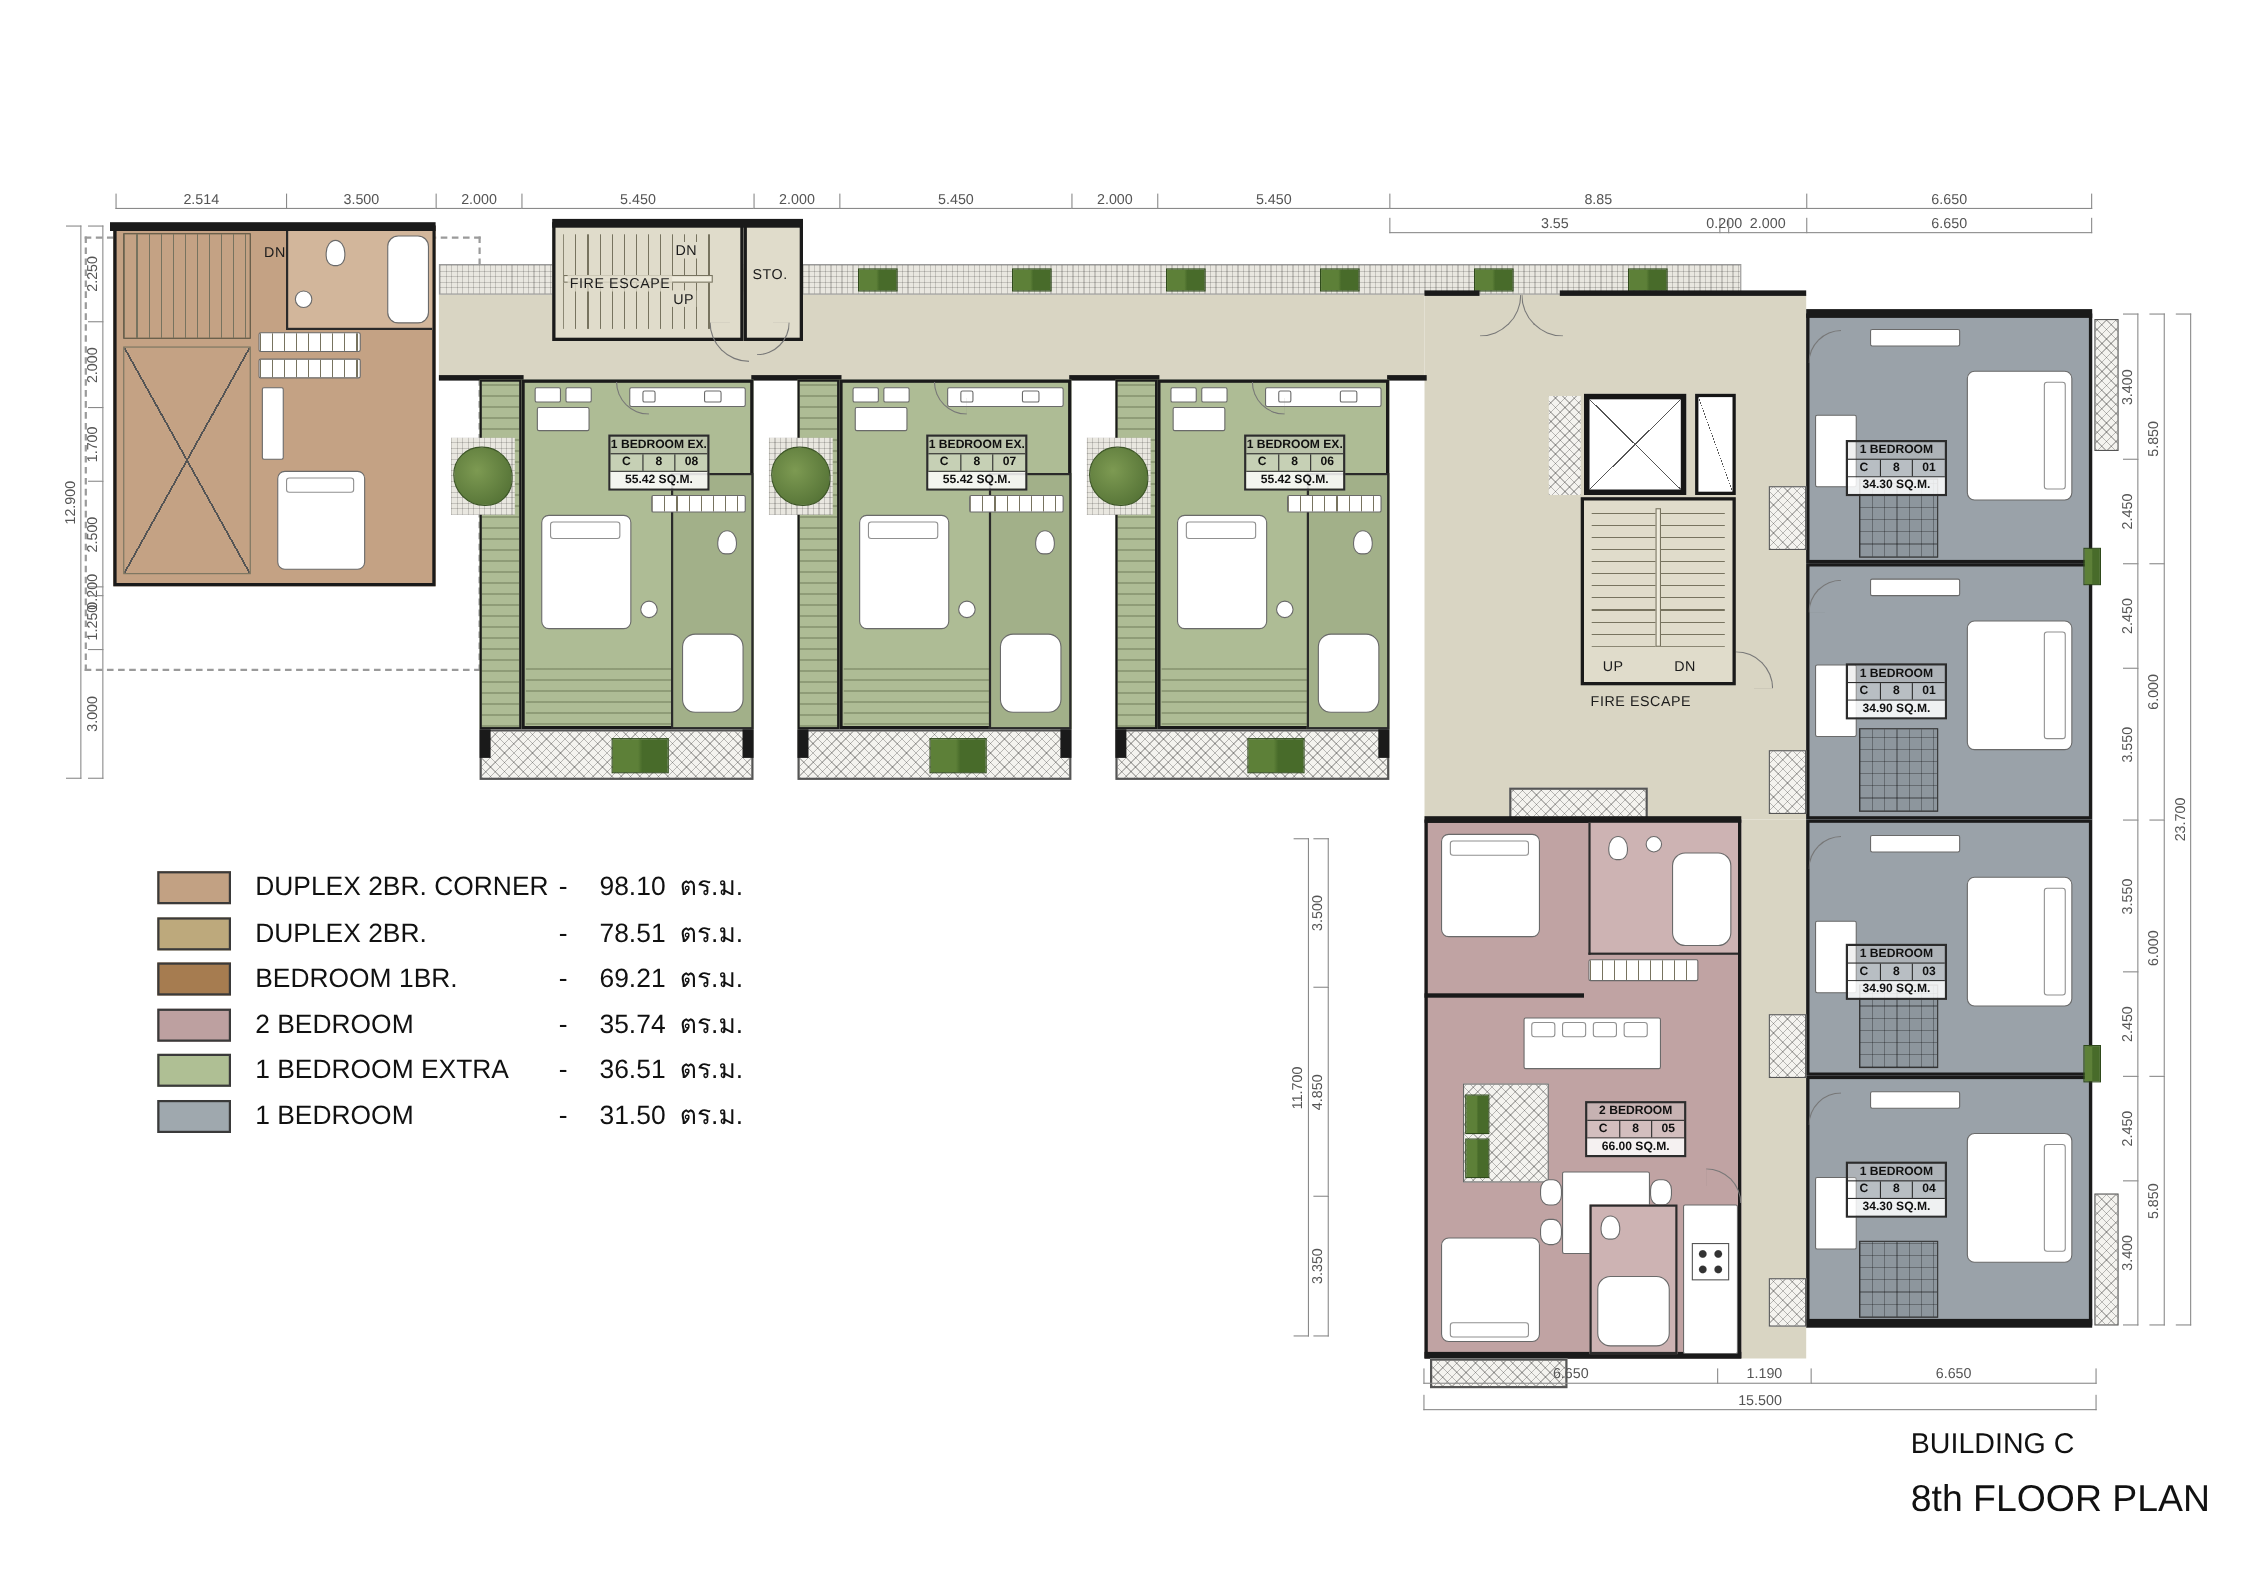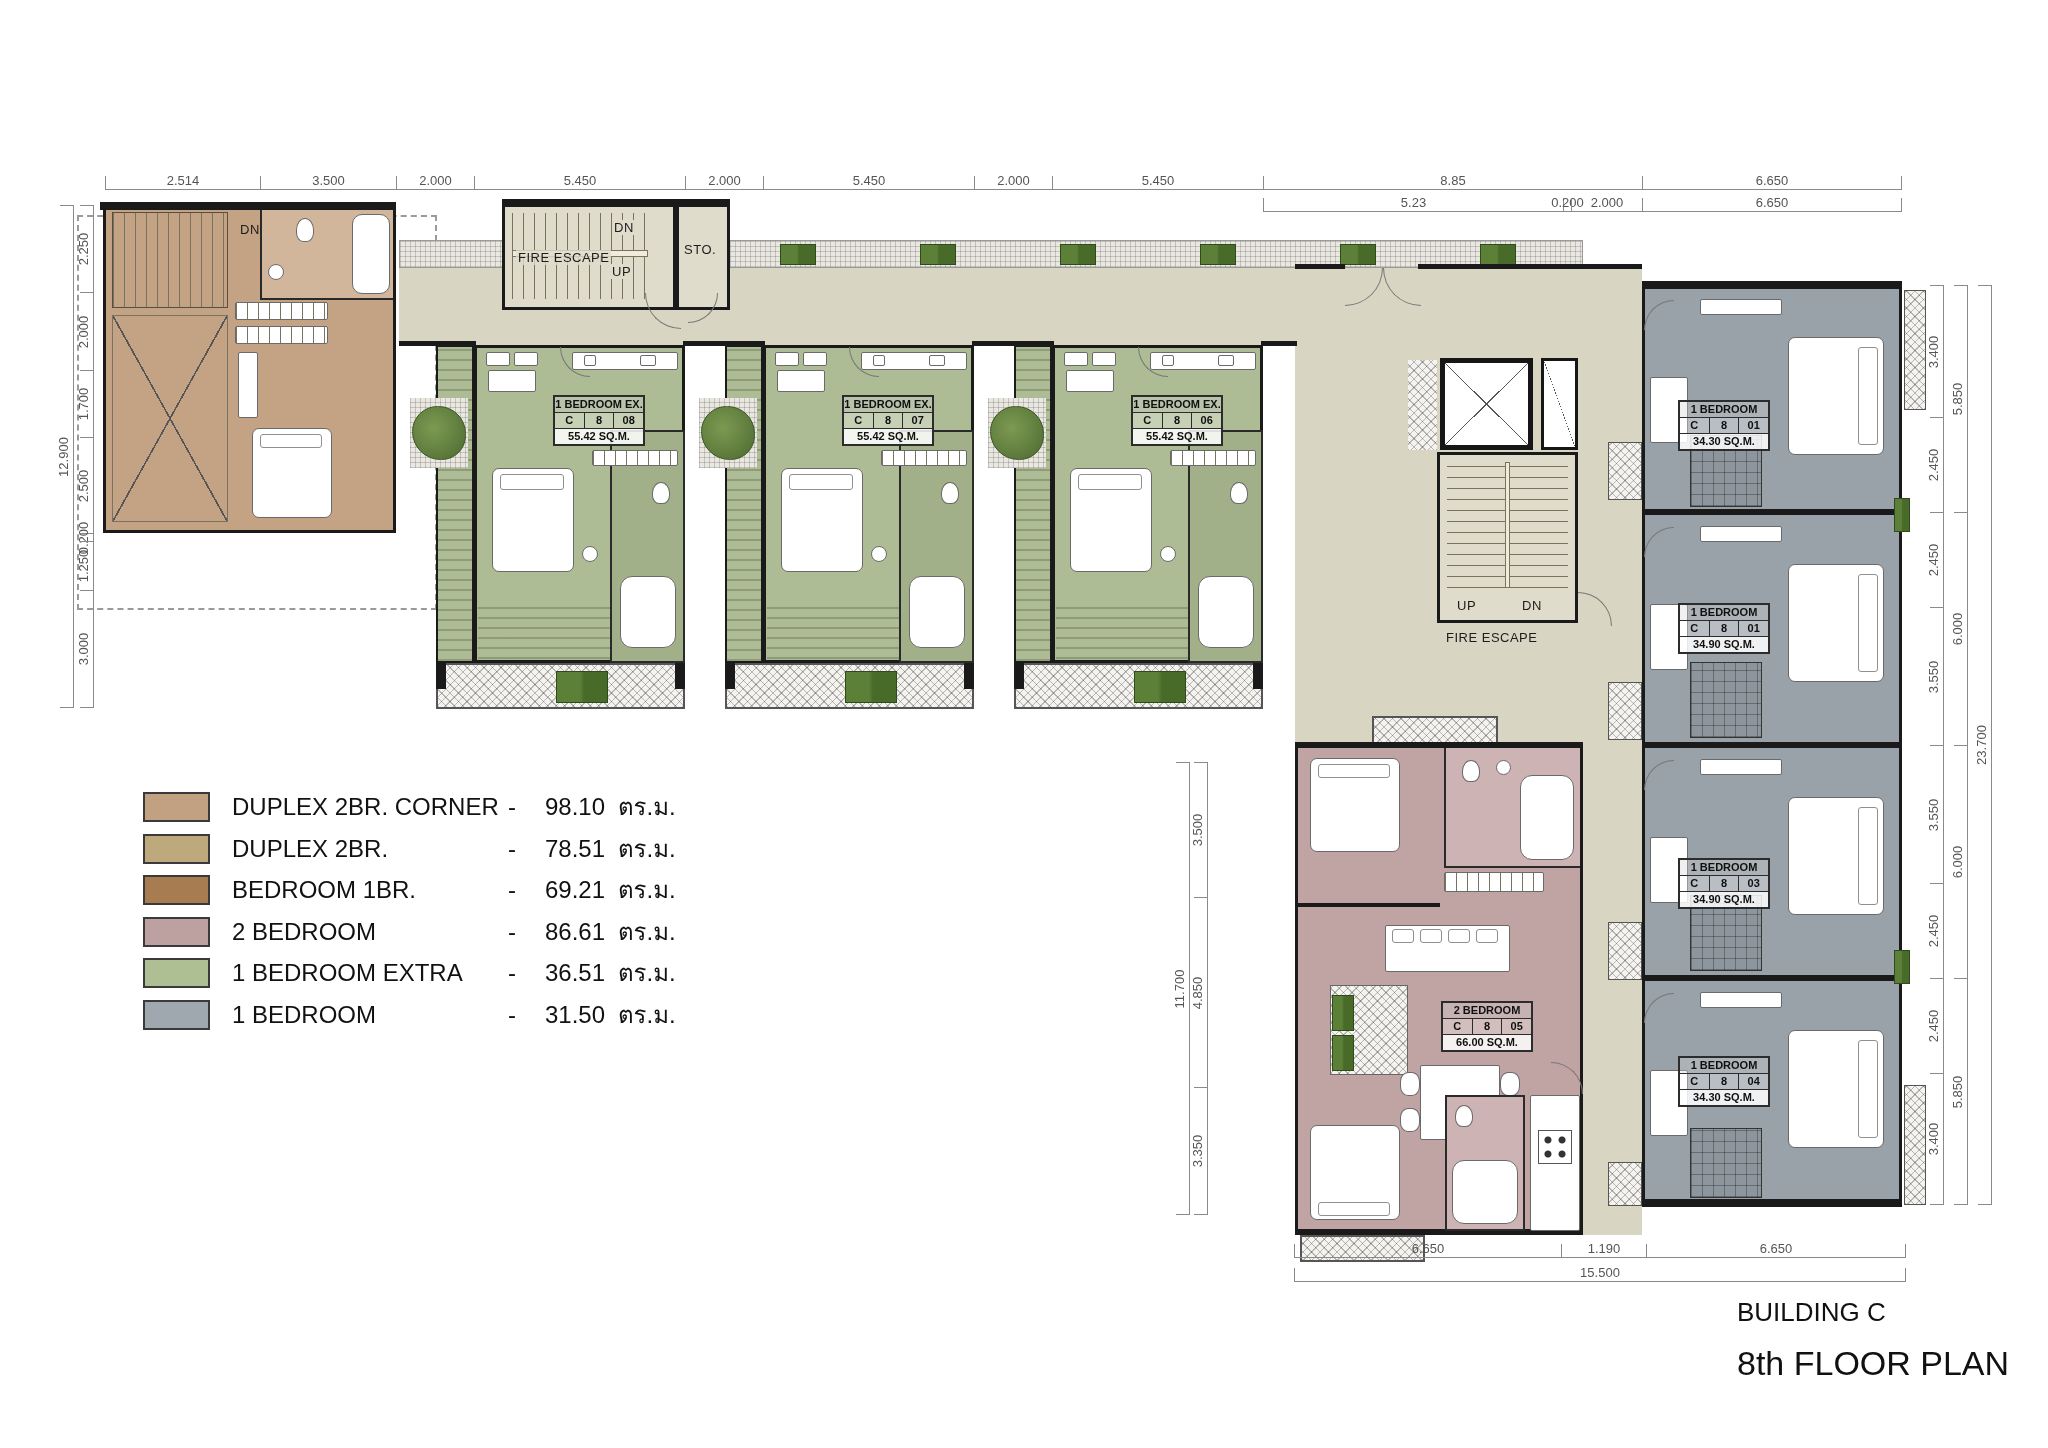--- a/index.html
+++ b/index.html
@@ -381,21 +381,21 @@
     <div class="seg" style="width:379px;">
         <span>8.85</span>
       </div>
     <div class="seg" style="width:260px;">
         <span>6.650</span>
       </div>
   </div>
 
   <div class="hchain" style="left:1263px;top:198px;">
     <div class="seg" style="width:300px;">
-        <span>5.23</span>
+        <span>3.55</span>
       </div>
     <div class="seg" style="width:8px;">
         <span>0.200</span>
       </div>
     <div class="seg" style="width:71px;">
         <span>2.000</span>
       </div>
     <div class="seg" style="width:260px;">
         <span>6.650</span>
       </div>
@@ -529,21 +529,21 @@
     <div class="sw" style="background: rgb(166, 124, 80);"></div>
     <span class="llabel">BEDROOM 1BR.</span>
     <span class="ldash">-</span>
     <span class="lval">69.21</span>
     <span class="lunit">ตร.ม.</span>
   </div>
   <div class="lrow" style="top:917px;">
     <div class="sw" style="background: rgb(189, 160, 160);"></div>
     <span class="llabel">2 BEDROOM</span>
     <span class="ldash">-</span>
-    <span class="lval">86.61</span>
+    <span class="lval">35.74</span>
     <span class="lunit">ตร.ม.</span>
   </div>
   <div class="lrow" style="top:958px;">
     <div class="sw" style="background: rgb(175, 191, 148);"></div>
     <span class="llabel">1 BEDROOM EXTRA</span>
     <span class="ldash">-</span>
     <span class="lval">36.51</span>
     <span class="lunit">ตร.ม.</span>
   </div>
   <div class="lrow" style="top:1000px;">

